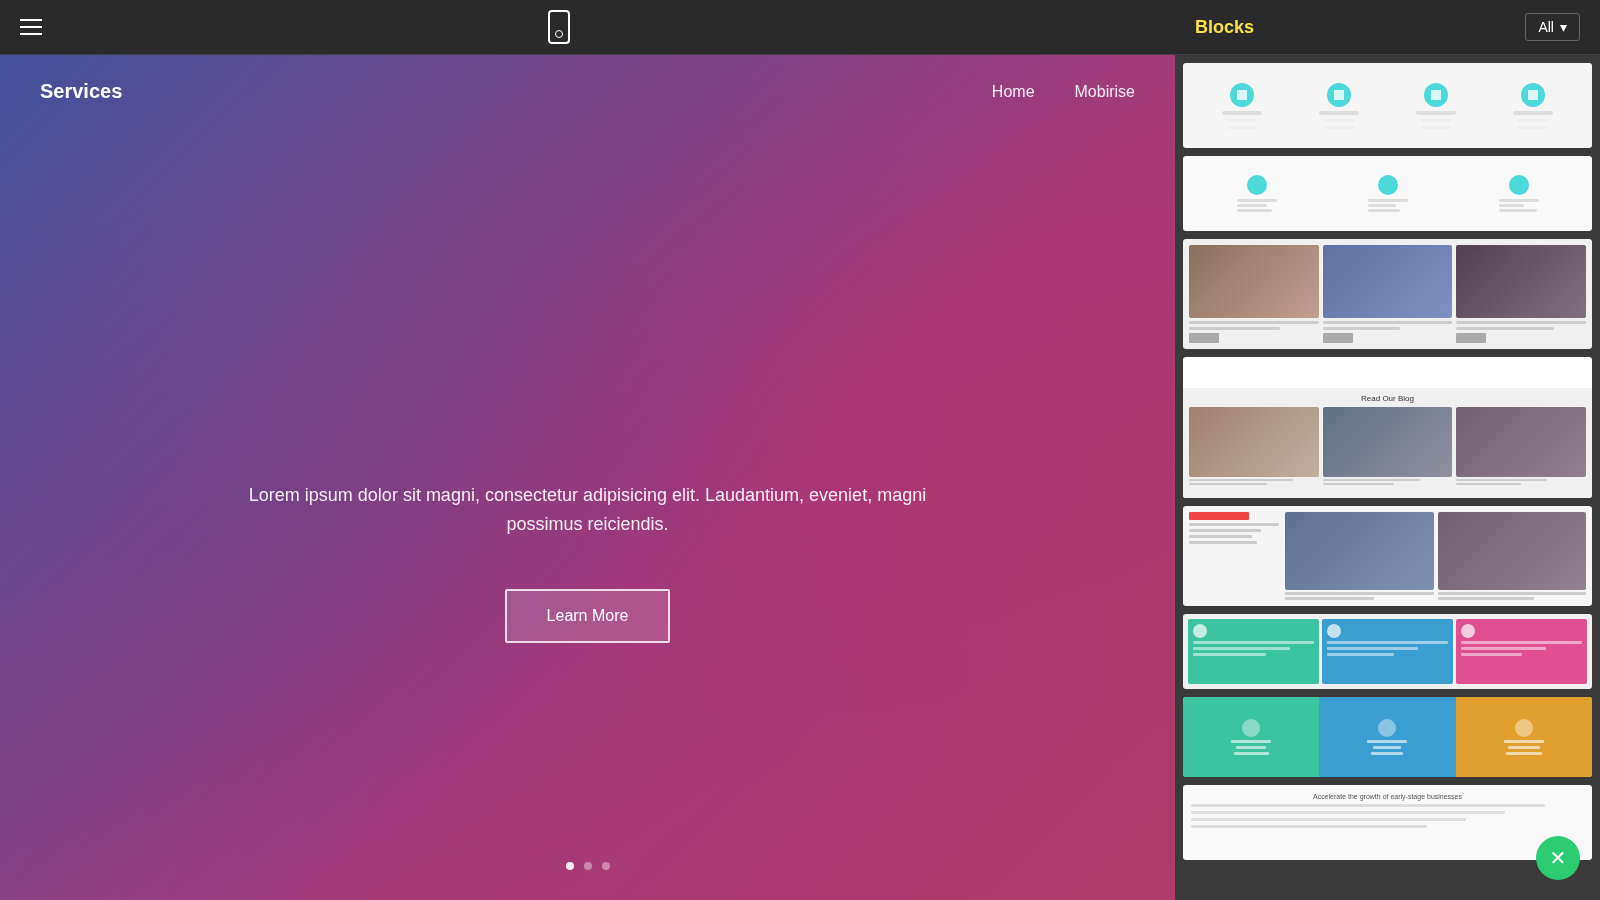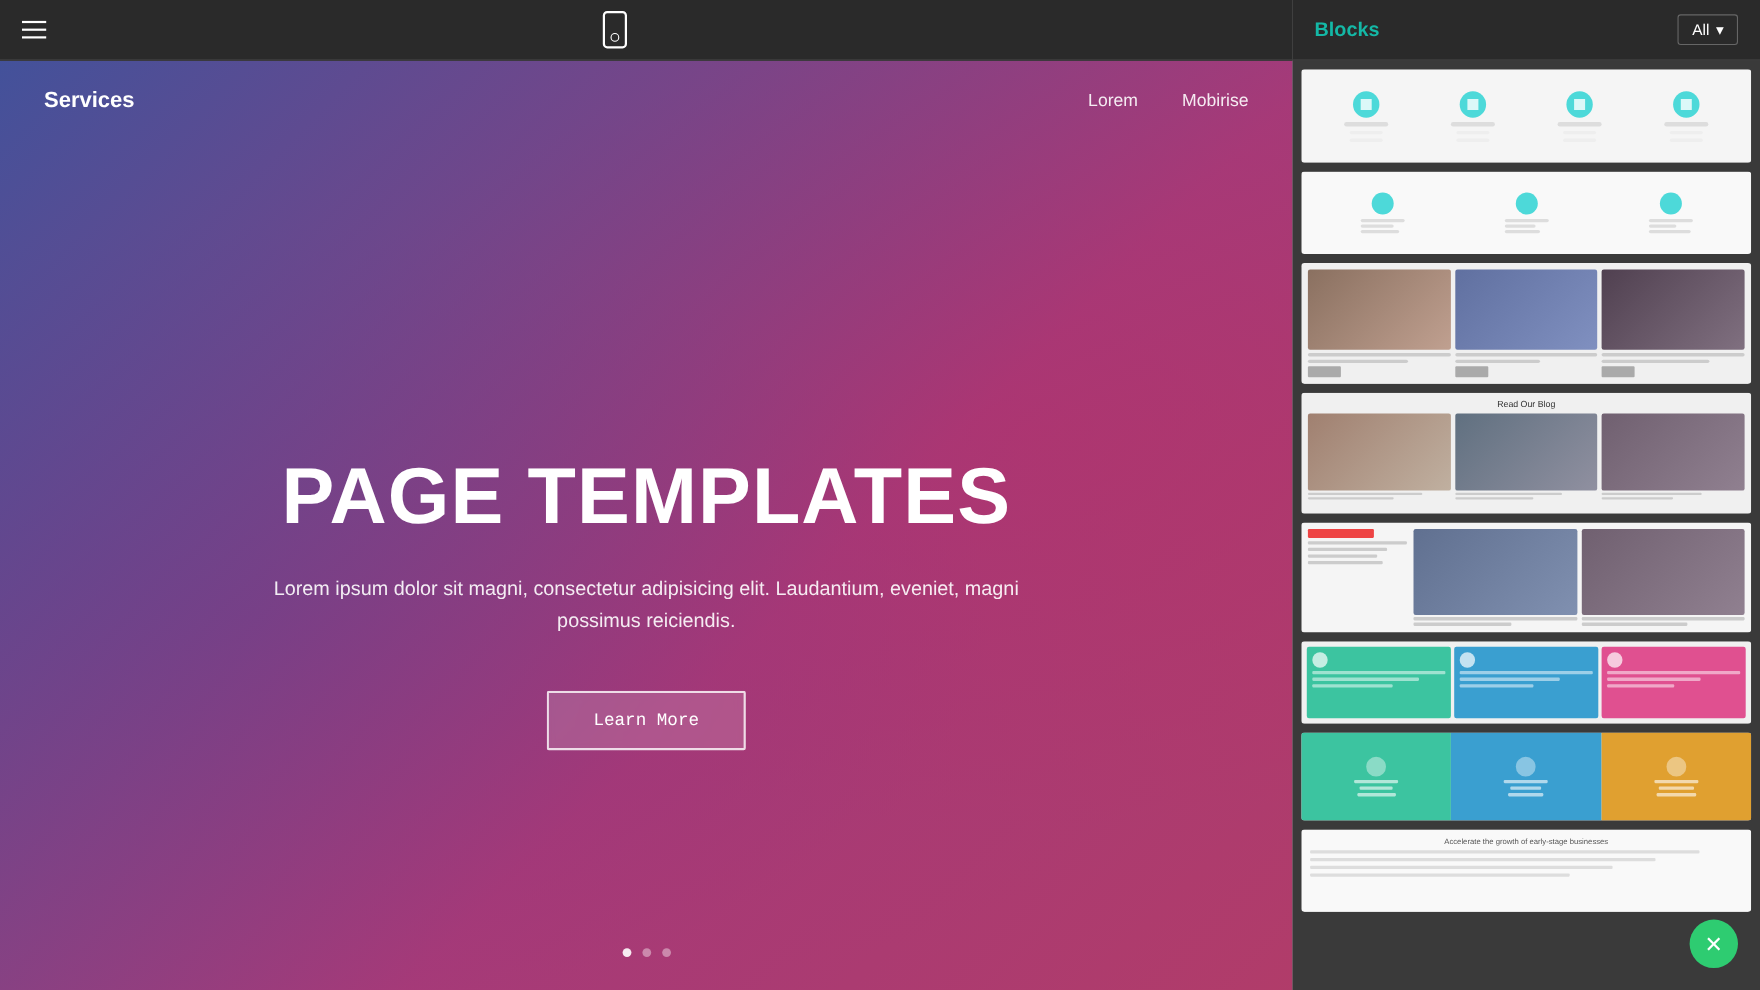--- a/index.html
+++ b/index.html
@@ -175,21 +175,20 @@
 
     .btn-learn-more {
       padding: 16px 40px;
       border: 2px solid rgba(255,255,255,0.8);
       background: rgba(255,255,255,0.15);
       color: #fff;
       font-size: 16px;
       cursor: pointer;
       border-radius: 2px;
       backdrop-filter: blur(4px);
-      font-family: Liberation Mono, monospace;
     }
 
     .btn-lets-start {
       padding: 16px 40px;
       border: 2px solid rgba(255,255,255,0.8);
       background: rgba(80,50,60,0.6);
       color: #fff;
       font-size: 16px;
       cursor: pointer;
       border-radius: 2px;
@@ -230,21 +229,21 @@
       background: #2a2a2a;
       display: flex;
       align-items: center;
       justify-content: space-between;
       padding: 0 20px;
       border-bottom: 1px solid #444;
       flex-shrink: 0;
     }
 
     .blocks-title {
-      color: #14b8a6;
+      color: #fde047;
       font-size: 18px;
       font-weight: 600;
     }
 
     .all-dropdown {
       display: flex;
       align-items: center;
       gap: 6px;
       border: 1px solid #666;
       padding: 5px 12px;
@@ -386,20 +385,21 @@
       width: 30px;
       background: #aaa;
       border-radius: 1px;
     }
 
     
     .block-thumb-4 {
       height: 110px;
       background: #f0f0f0;
       padding: 6px;
+      margin-top: 31px;
     }
     .bt4-title {
       font-size: 8px;
       color: #333;
       margin-bottom: 4px;
       text-align: center;
     }
     .bt4-cards {
       display: flex;
       gap: 4px;
@@ -585,29 +585,28 @@
   </div>
 
   <div class="canvas-area">
     <div class="hero-section">
       <div class="hero-bg-img"></div>
       <div class="hero-bg"></div>
 
       <nav class="navbar">
         <span class="brand-name">Services</span>
         <div class="nav-links">
-          <a class="nav-link">Lorem</a>
+          <a class="nav-link">Home</a>
           <a class="nav-link">Mobirise</a>
         </div>
       </nav>
 
       <div class="hero-content">
         <h1 class="hero-title">
           <br>
-          <span>PAGE TEMPLATES</span>
         </h1>
         <p class="hero-subtitle">Lorem ipsum dolor sit magni, consectetur adipisicing elit. Laudantium, eveniet, magni possimus reiciendis.</p>
         <div class="hero-buttons">
           <button class="btn-learn-more">Learn More</button>
         </div>
       </div>
 
       <div class="carousel-dots">
         <div class="dot active"></div>
         <div class="dot"></div>

